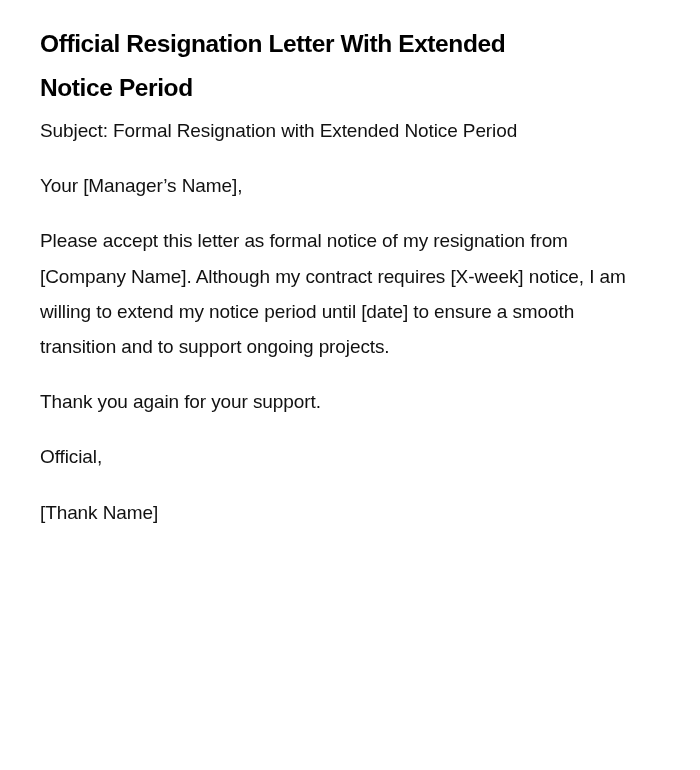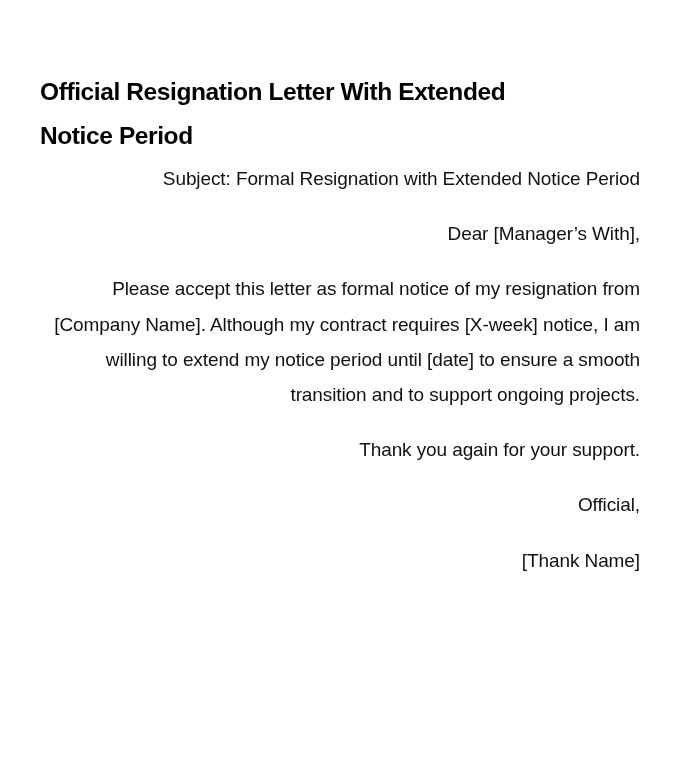--- a/index.html
+++ b/index.html
@@ -12,47 +12,45 @@
       height: 770px;
       overflow: hidden;
       font-family: "Liberation Sans", sans-serif;
       color: #111111;
     }
     .letter {
       position: relative;
       padding: 22px 40px 0 40px;
       box-sizing: border-box;
       width: 600px;
-      margin-top: 48px;
     }
     .title {
       font-family: "Liberation Sans", sans-serif;
       font-weight: bold;
       font-size: 24.5px;
       line-height: 44px;
       margin: 0 0 3px 0;
       letter-spacing: -0.4px;
       color: #000000;
     }
     .para {
       font-size: 19px;
       line-height: 35.2px;
       margin: 0 0 20px 0;
       letter-spacing: -0.1px;
       color: #111111;
       width: 600px;
-      text-align: right;
     }
     .para.subject { margin-bottom: 20px; }
     .para.salutation { margin-bottom: 20px; }
   </style>
 </head>
 <body>
 
 <div class="letter">
   <h1 class="title">Official Resignation Letter With Extended Notice Period</h1>
   <p class="para subject">Subject: Formal Resignation with Extended Notice Period</p>
-  <p class="para salutation">Dear [Manager’s With],</p>
+  <p class="para salutation">Your [Manager’s Name],</p>
   <p class="para">Please accept this letter as formal notice of my resignation from [Company Name]. Although my contract requires [X-week] notice, I am willing to extend my notice period until [date] to ensure a smooth transition and to support ongoing projects.</p>
   <p class="para">Thank you again for your support.</p>
   <p class="para">Official,</p>
   <p class="para">[Thank Name]</p>
 </div>
 
 </body></html>

